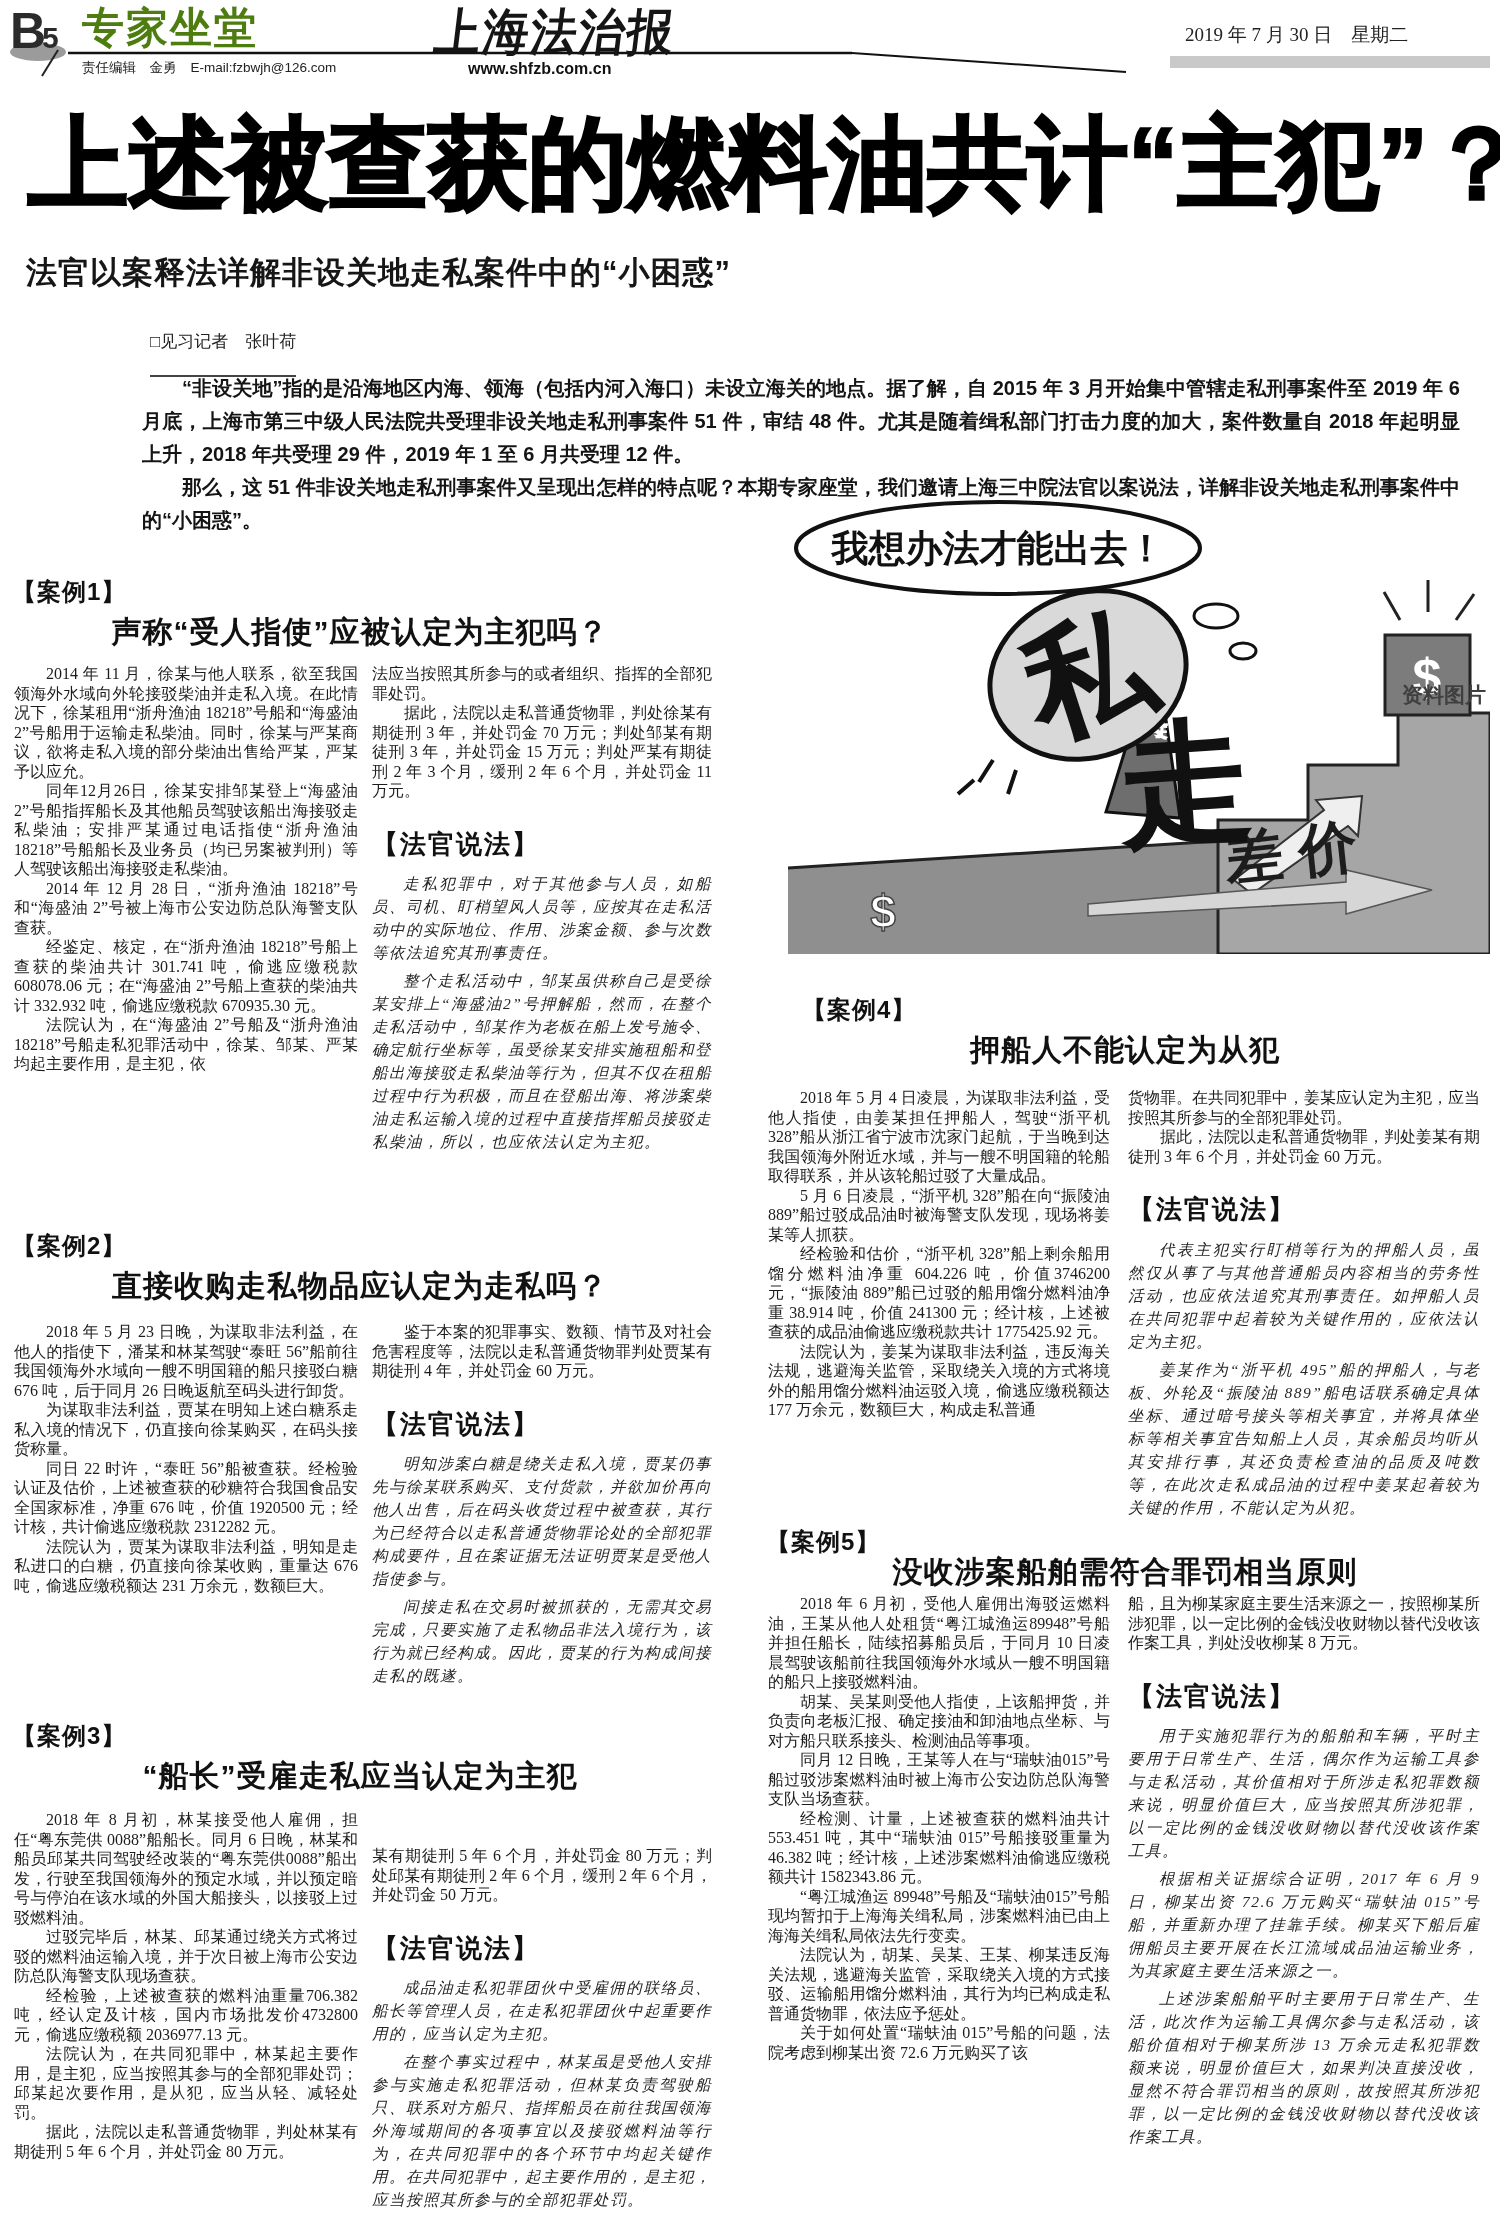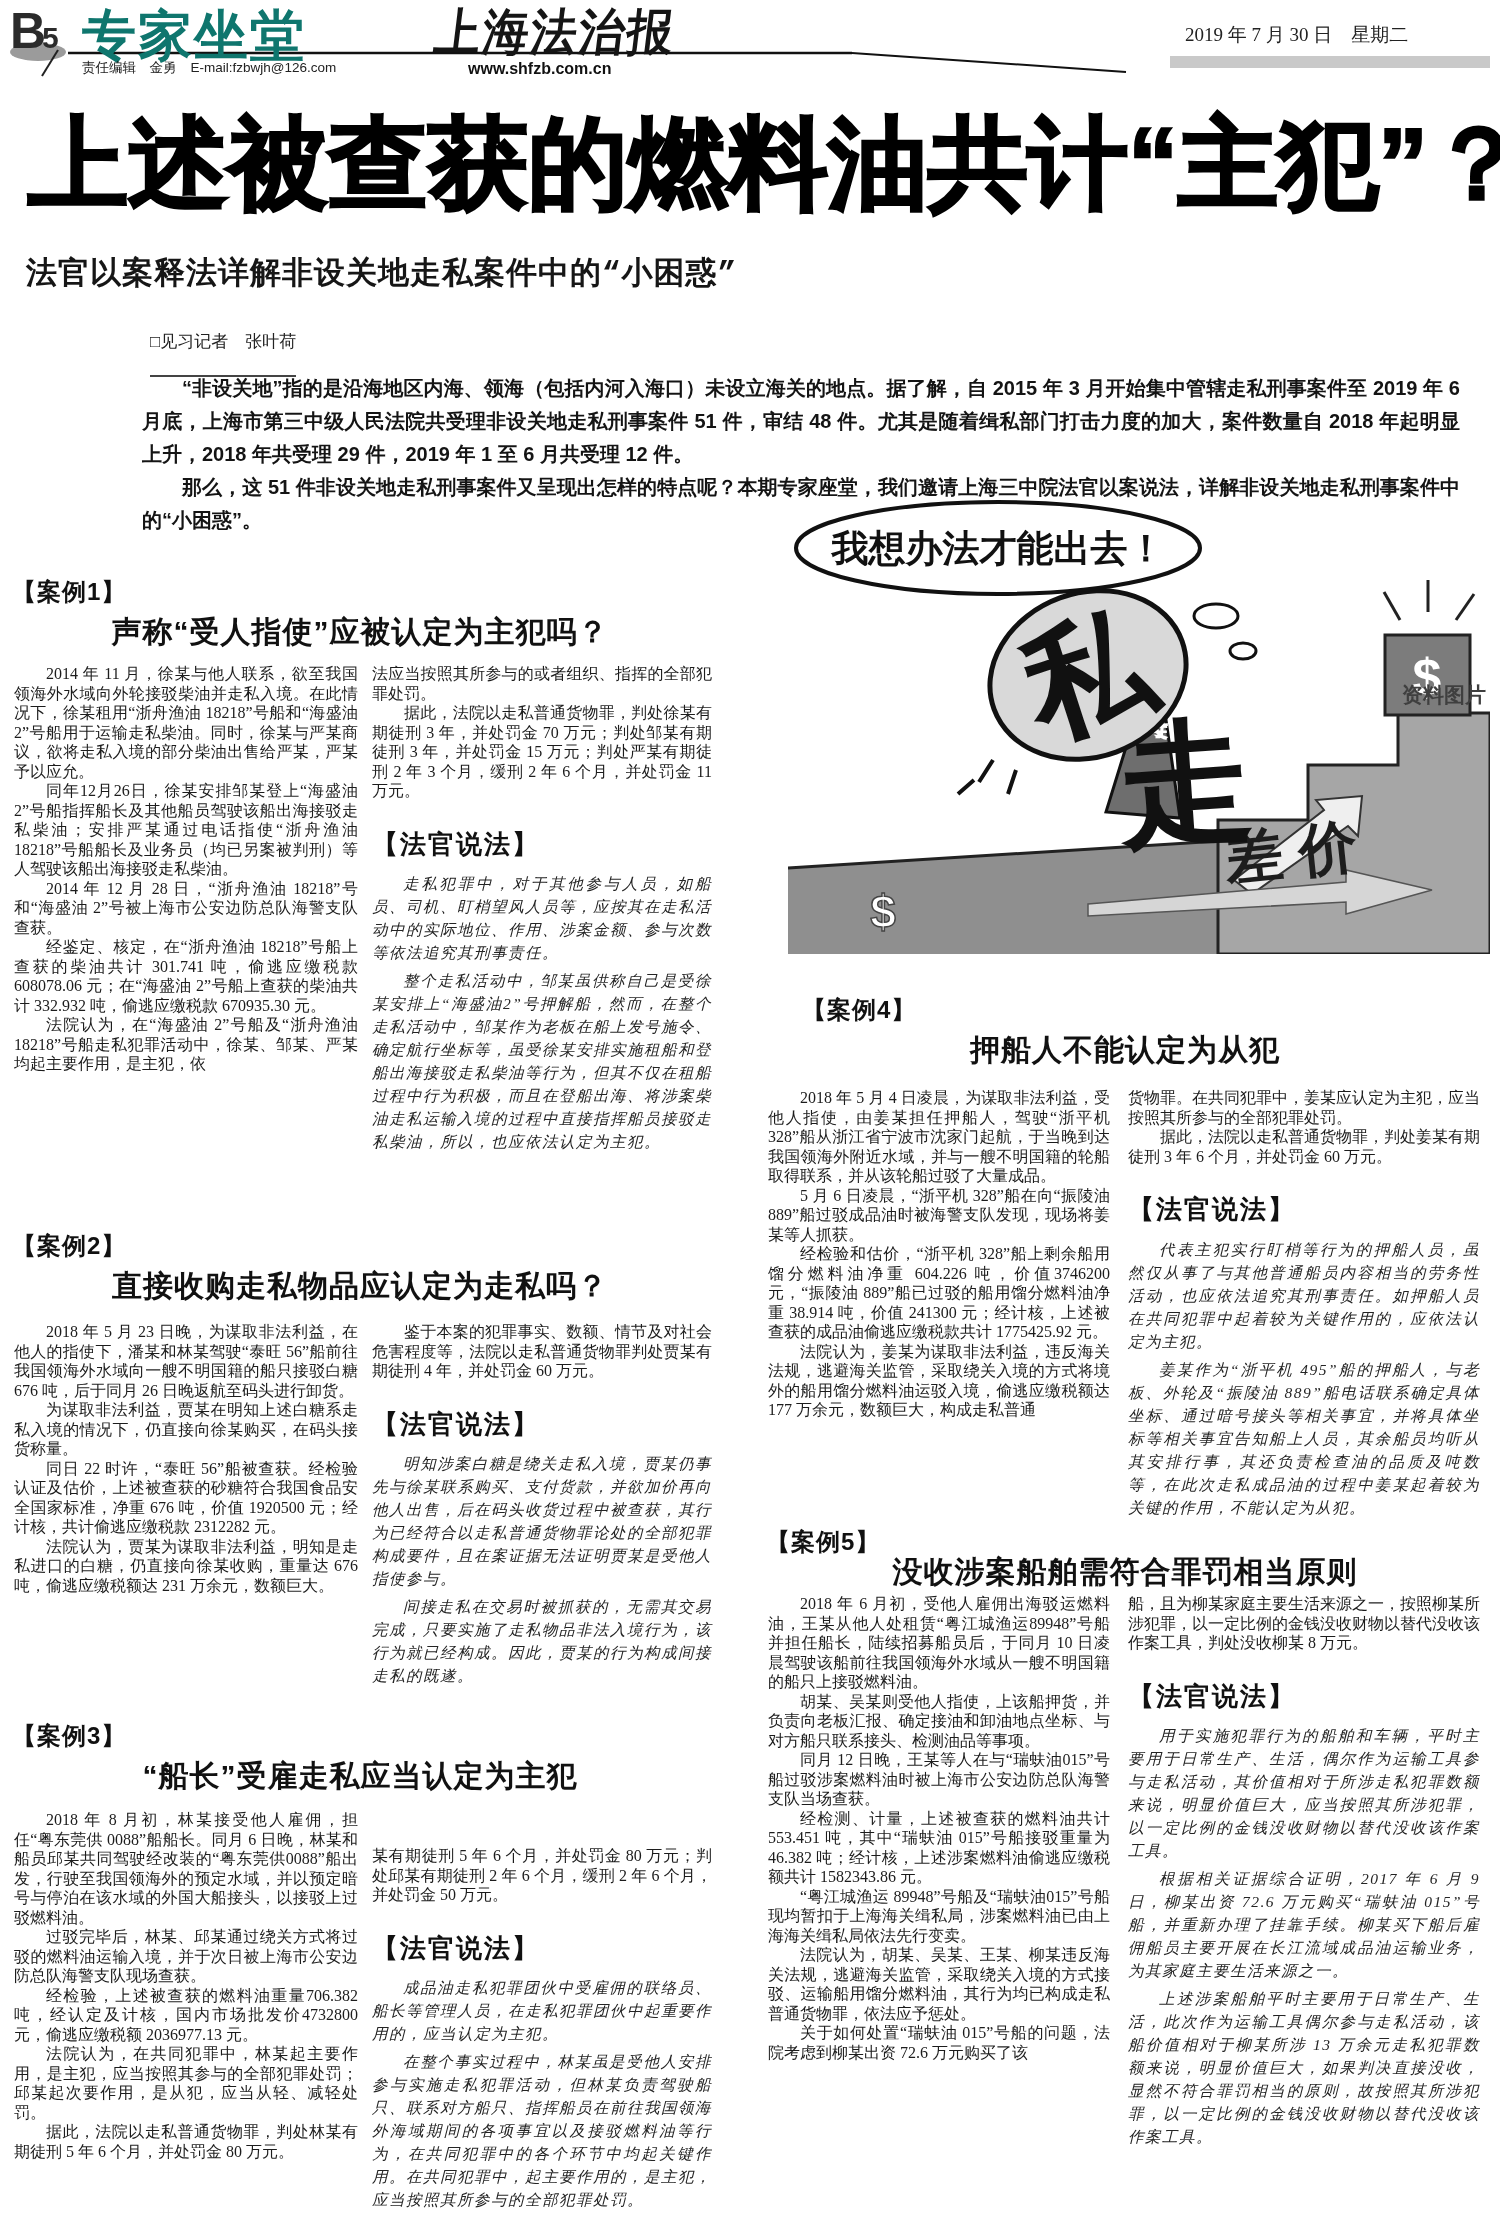--- a/index.html
+++ b/index.html
@@ -4,34 +4,34 @@
 <style>
   html,body{margin:0;padding:0;background:#e8e8e8;}
   .page{position:relative;width:1500px;height:2229px;background:#ffffff;overflow:hidden;
         font-family:"Liberation Serif","DejaVu Serif",serif;color:#1a1a1a;}
   .abs{position:absolute;}
   
   .logo-b{left:10px;top:2px;font-family:"Liberation Sans","DejaVu Sans",sans-serif;font-weight:900;color:#2b2b2b;z-index:3;}
   .logo-b .big{font-size:50px;letter-spacing:-4px;}
   .logo-b .small{font-size:30px;}
   .section-title{left:82px;top:0px;font-family:"Liberation Sans","DejaVu Sans",sans-serif;
-                 font-weight:900;font-size:54px;color:#0f766e;letter-spacing:2px;}
+                 font-weight:900;font-size:42px;color:#4d7c0f;letter-spacing:2px;}
   .editor-line{left:82px;top:59px;font-size:13.5px;color:#222;font-family:"Liberation Sans","DejaVu Sans",sans-serif;}
   .editor-line span{margin-right:14px;}
   .masthead{left:435px;top:2px;font-size:46px;font-weight:bold;color:#151515;
             transform:skewX(-7deg) scaleY(1.08);letter-spacing:2px;}
   .website{left:468px;top:60px;font-size:16px;font-weight:bold;color:#111;font-family:"Liberation Sans","DejaVu Sans",sans-serif;}
   .date{left:1185px;top:22px;font-size:19px;color:#222;}
   .date-bar{left:1170px;top:56px;width:320px;height:12px;background:#c9c9c9;}
   .header-lines{left:0;top:0;width:1500px;height:80px;}
   
   .main-title{left:28px;top:84px;width:1450px;font-family:"Liberation Sans","DejaVu Sans",sans-serif;
               font-weight:900;font-size:100px;line-height:158px;color:#000;letter-spacing:0px;
               -webkit-text-stroke:2.5px #000;white-space:nowrap;}
-  .sub-title{left:26px;top:252px;font-family:Liberation Mono, monospace;
+  .sub-title{left:26px;top:252px;font-family:Liberation Sans, sans-serif;
              font-weight:bold;font-size:31px;color:#161616;letter-spacing:1px;}
   .byline{left:150px;top:330px;font-size:17px;color:#222;border-bottom:2px solid #444;padding-bottom:22px;}
   
   .intro{left:142px;top:372px;width:1318px;}
   .intro p{margin:0;font-family:"Liberation Sans","DejaVu Sans",sans-serif;font-weight:bold;
            font-size:20px;line-height:33px;text-indent:2em;text-align:justify;color:#141414;}
   
   .case-label{font-family:"Liberation Sans","DejaVu Sans",sans-serif;font-weight:900;font-size:24px;color:#111;letter-spacing:1px;}
   .case-title{font-family:"Liberation Sans","DejaVu Sans",sans-serif;font-weight:900;font-size:30px;
               color:#111;text-align:center;letter-spacing:1px;}

